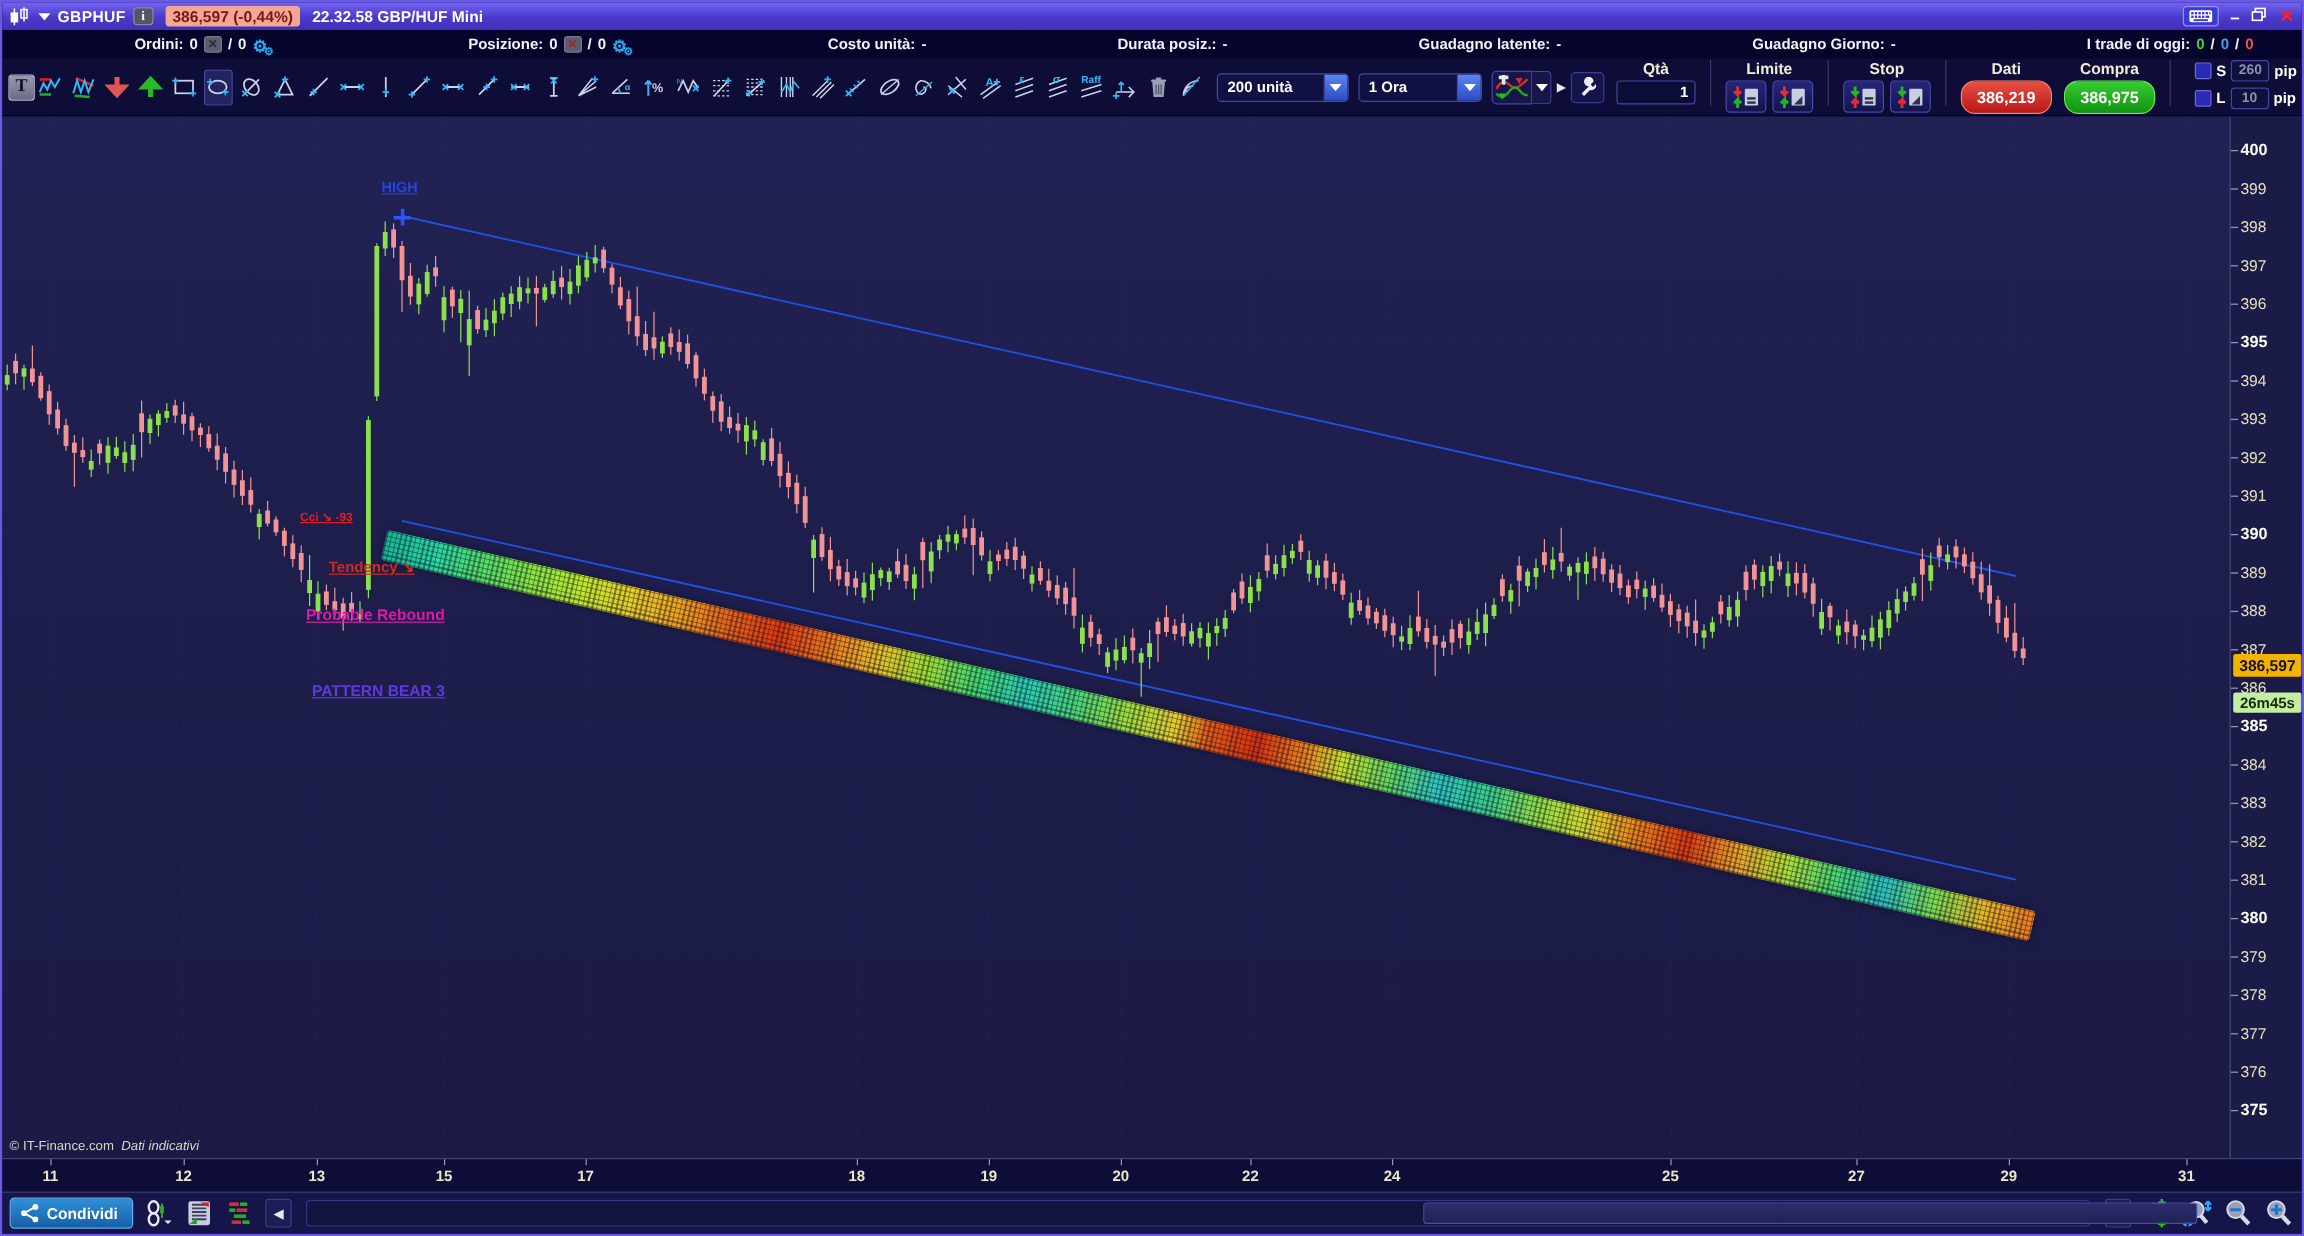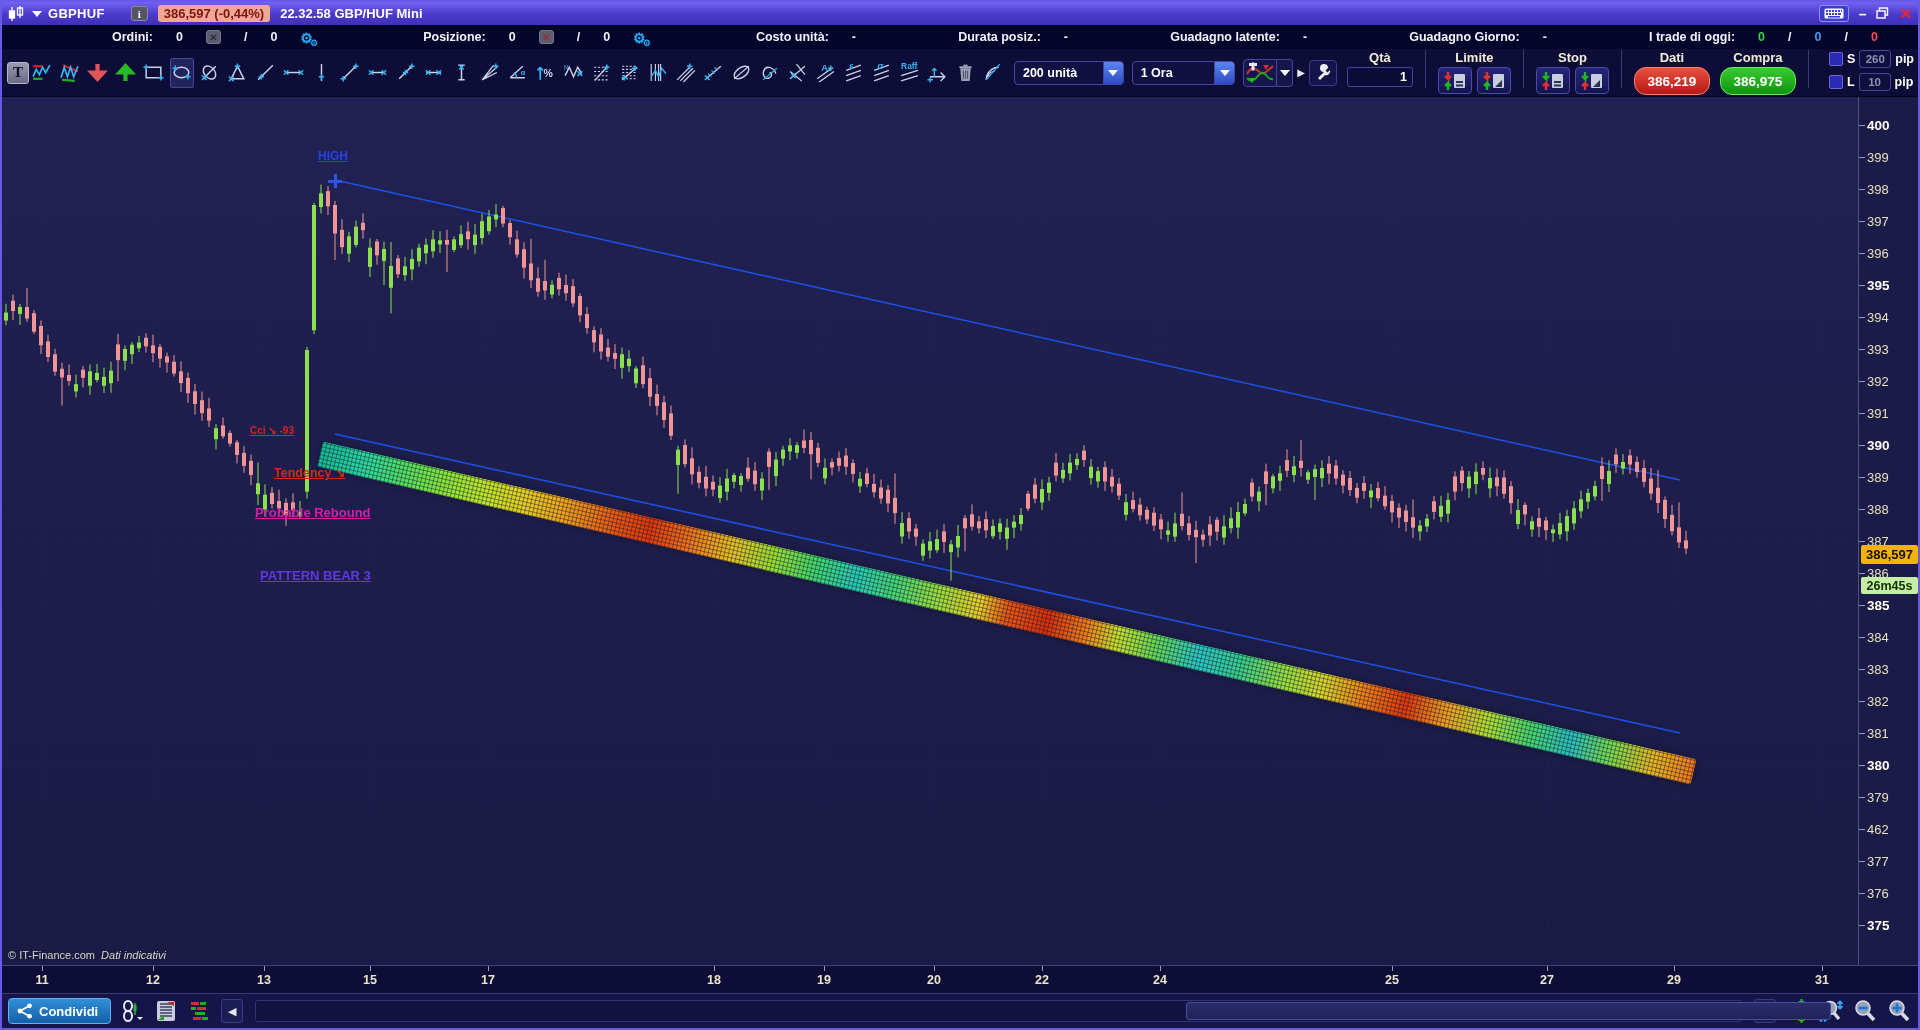--- a/index.html
+++ b/index.html
@@ -6,41 +6,41 @@
   html,body { width:1920px; height:1030px; overflow:hidden; background:#06062a;
               font-family:"Liberation Sans", sans-serif; }
   .window { position:relative; width:1920px; height:1030px;
             border:2px solid #6a58e8; background:#0a0a35; }
 
   
   .titlebar { position:absolute; left:0; top:0; width:100%; height:23px;
               background:linear-gradient(#7263f2,#4b3ac9 55%,#3f2fb8);
               display:flex; align-items:center; padding:0 6px; color:#fff; }
   .titlebar .t-ico { display:flex; align-items:center; margin-right:4px; }
-  .t-name { font-size:13px; font-weight:bold; margin-right:26px; letter-spacing:.3px; }
+  .t-name { font-size:13px; font-weight:bold; margin-right:6px; letter-spacing:.3px; }
   .caret-down { width:0; height:0; border-left:5px solid transparent; border-right:5px solid transparent;
                 border-top:6px solid #fff; margin:0 6px 0 2px; }
   .info-btn { width:17px; height:15px; background:#555566; border:1px solid #8a8a9a; border-radius:3px;
               color:#fff; font-size:11px; font-weight:bold; font-family:"Liberation Serif",serif;
               display:flex; align-items:center; justify-content:center; margin-right:10px; }
   .price-badge { background:#f2a795; color:#7c1414; font-size:13px; font-weight:bold;
                  border-radius:3px; padding:1px 6px; margin-right:10px; }
   .t-time { font-size:13px; font-weight:bold; }
   .t-spacer { flex:1; }
   .winctl { display:flex; align-items:center; gap:10px; }
   .kb-btn { width:30px; height:17px; background:#3b3bd0; border:1px solid #9090ff; border-radius:3px;
             display:flex; align-items:center; justify-content:center; }
   .winctl .glyph { color:#fff; font-size:14px; font-weight:bold; line-height:1; }
   .winctl .close { color:#ff2020; font-size:15px; }
 
   
   .infobar { position:absolute; left:0; top:23px; width:100%; height:24px; background:#05052b;
              display:flex; align-items:center; justify-content:space-between; padding:0 40px 0 110px;
              color:#f2f2fa; font-size:12.5px; font-weight:bold; }
-  .ib-group { display:flex; align-items:center; gap:23px; white-space:nowrap; }
+  .ib-group { display:flex; align-items:center; gap:5px; white-space:nowrap; }
   .x-btn { width:15px; height:14px; border-radius:3px; background:#5c5c6e; border:1px solid #78788c;
            color:#2c2c3a; font-size:10px; font-weight:bold; display:flex; align-items:center; justify-content:center; }
   .x-btn.red { color:#a02828; }
   .gears { color:#28aaf0; font-size:14px; line-height:1; position:relative; top:1px; }
   .gears small { font-size:9px; position:relative; top:3px; left:-3px; }
   .tri-vals span { font-weight:bold; }
 
   
   .toolbar { position:absolute; left:0; top:47px; width:100%; height:48px; background:#0d0d38;
              border-bottom:1px solid #02021c; display:flex; align-items:center; padding:0 4px; }
@@ -1103,21 +1103,21 @@
     <div class="heatband" id="heatband" style="left: 318px; top: 344px; width: 1410.32px; height: 26px; transform: rotate(13.0312deg); background: repeating-linear-gradient(90deg, rgba(16, 16, 50, 0.45) 0px, rgba(16, 16, 50, 0.45) 1.3px, rgba(0, 0, 0, 0) 1.3px, rgba(0, 0, 0, 0) 4px), repeating-linear-gradient(0deg, rgba(16, 16, 50, 0.45) 0px, rgba(16, 16, 50, 0.45) 1.3px, rgba(0, 0, 0, 0) 1.3px, rgba(0, 0, 0, 0) 4px), linear-gradient(90deg, rgb(24, 184, 144) 0%, rgb(40, 216, 160) 3%, rgb(80, 224, 96) 6%, rgb(136, 232, 56) 9%, rgb(192, 232, 40) 12%, rgb(232, 208, 32) 15%, rgb(240, 160, 24) 18%, rgb(232, 96, 16) 21%, rgb(224, 56, 8) 24%, rgb(240, 120, 24) 27%, rgb(232, 192, 32) 30%, rgb(152, 224, 48) 33%, rgb(64, 216, 104) 36%, rgb(40, 204, 176) 39%, rgb(72, 216, 112) 42%, rgb(152, 224, 56) 45%, rgb(232, 208, 40) 48%, rgb(232, 88, 16) 50%, rgb(216, 48, 8) 53%, rgb(240, 136, 24) 56%, rgb(200, 224, 40) 58%, rgb(96, 216, 88) 61%, rgb(40, 200, 192) 64%, rgb(56, 208, 136) 67%, rgb(144, 224, 64) 70%, rgb(216, 216, 40) 73%, rgb(240, 128, 16) 76%, rgb(224, 56, 8) 79%, rgb(240, 160, 32) 82%, rgb(176, 224, 48) 85%, rgb(72, 216, 104) 88%, rgb(40, 192, 184) 91%, rgb(120, 220, 72) 94%, rgb(232, 184, 32) 97%, rgb(240, 120, 24) 100%);"></div>
     <div class="axis-sep"></div>
     <div class="price-axis" id="price-axis">
         <span class="pa-tick" style="top:828px"></span>
         <span class="pa-label bold" style="top:828px">375</span>
         <span class="pa-tick" style="top:796px"></span>
         <span class="pa-label" style="top:796px">376</span>
         <span class="pa-tick" style="top:764px"></span>
         <span class="pa-label" style="top:764px">377</span>
         <span class="pa-tick" style="top:732px"></span>
-        <span class="pa-label" style="top:732px">462</span>
+        <span class="pa-label" style="top:732px">378</span>
         <span class="pa-tick" style="top:700px"></span>
         <span class="pa-label" style="top:700px">379</span>
         <span class="pa-tick" style="top:668px"></span>
         <span class="pa-label bold" style="top:668px">380</span>
         <span class="pa-tick" style="top:636px"></span>
         <span class="pa-label" style="top:636px">381</span>
         <span class="pa-tick" style="top:604px"></span>
         <span class="pa-label" style="top:604px">382</span>
         <span class="pa-tick" style="top:572px"></span>
         <span class="pa-label" style="top:572px">383</span>

